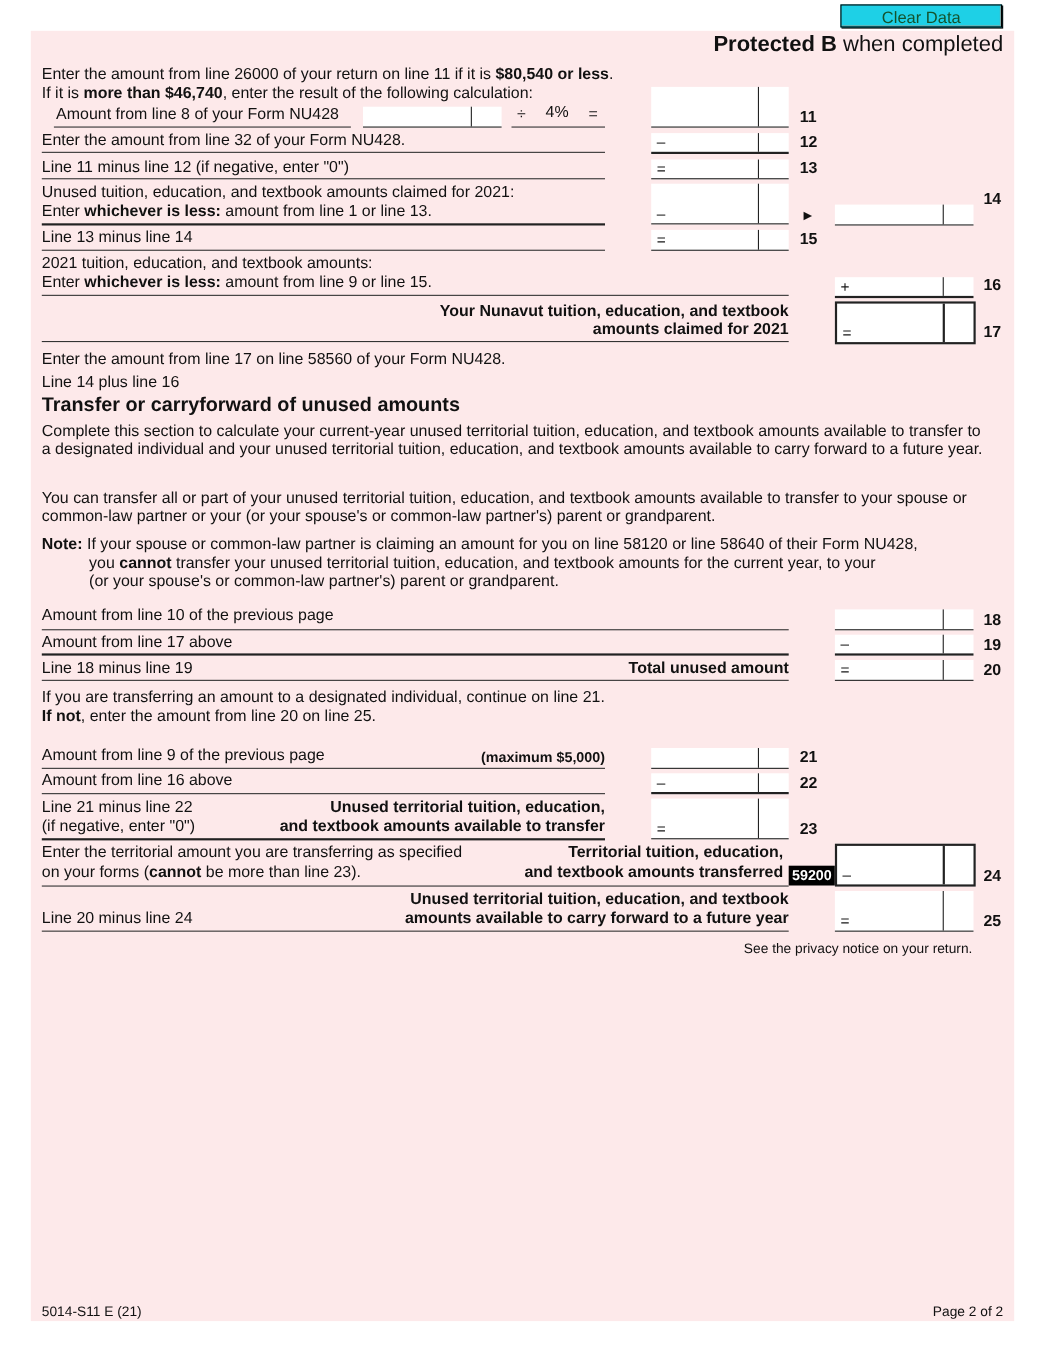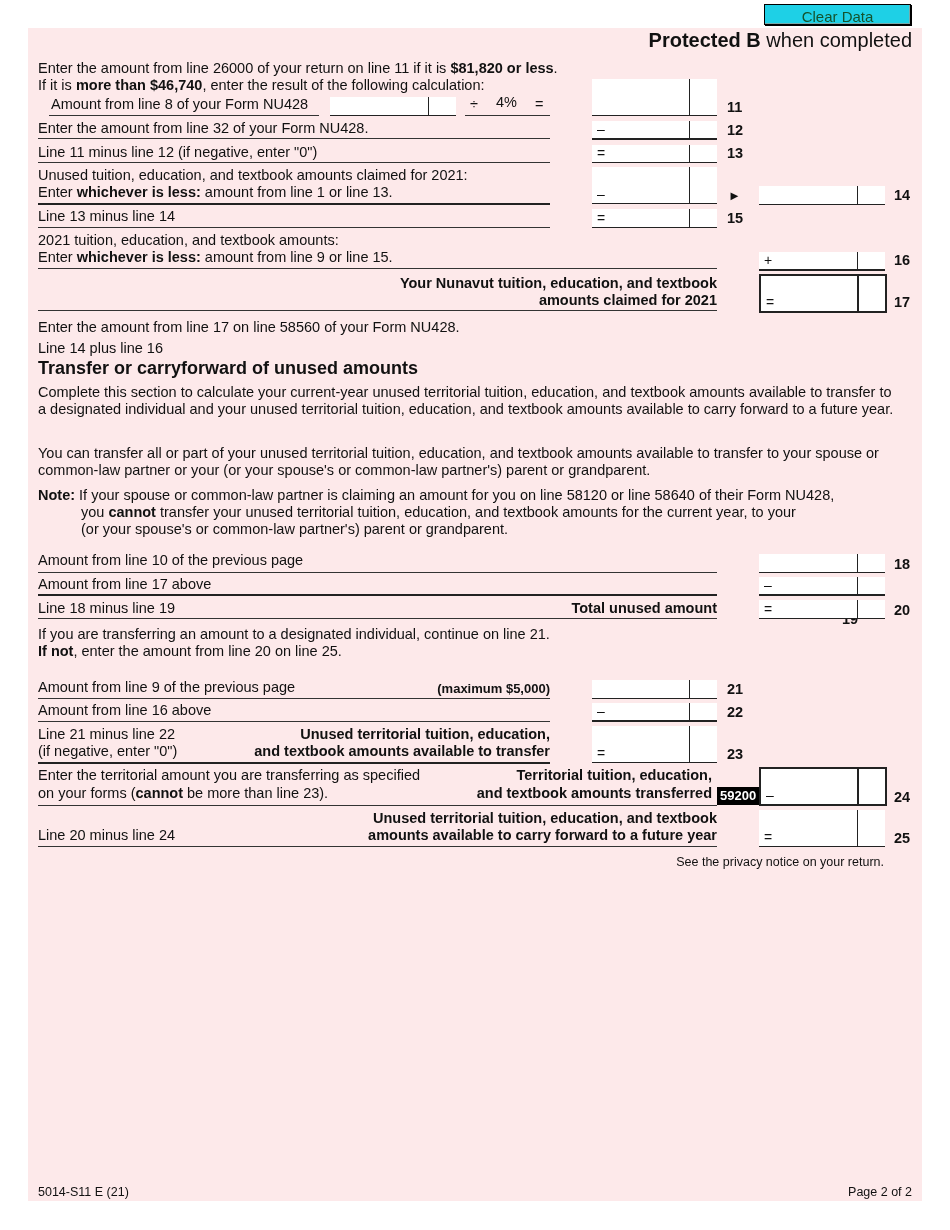--- a/index.html
+++ b/index.html
@@ -26,21 +26,21 @@
 
 <button class="clear-btn">Clear Data</button>
 
 <div class="page"></div>
 
 <div class="abs txt" style="right:38px; top:32px; font-size:20px;">
   <span class="b">Protected B</span><span> when completed</span>
 </div>
 
 <div class="abs txt" style="left:38px; top:60px;">
-  <span>Enter the amount from line 26000 of your return on line 11 if it is </span><span class="b">$81,820 or less</span><span>.</span>
+  <span>Enter the amount from line 26000 of your return on line 11 if it is </span><span class="b">$80,540 or less</span><span>.</span>
 </div>
 <div class="abs txt" style="left:38px; top:77px;">
   <span>If it is </span><span class="b">more than $46,740</span><span>, enter the result of the following calculation:</span>
 </div>
 <div class="abs txt" style="left:51px; top:96px;">Amount from line 8 of your Form NU428</div>
 <div class="rule" style="left:49px; top:115px; width:270px;"></div>
 <div class="box" style="left:330px; top:97px; width:126px; height:18px;">
     <div class="div" style="left:98px;"></div>
   </div>
 <div class="abs txt" style="left:470px; top:96px;">÷</div>
@@ -74,21 +74,21 @@
 </div>
 <div class="rule thick" style="left:38px; top:203px; width:512px;"></div>
 <div class="box" style="left:592px; top:167px; width:125px; height:36px;">
     <div class="div" style="left:97px;"></div>
     <span class="op">–</span>
   </div>
 <div class="abs txt" style="left:728px; top:187px; font-size:13px;">►</div>
 <div class="box" style="left:759px; top:186px; width:126px; height:18px;">
     <div class="div" style="left:98px;"></div>
   </div>
-<div class="lnum" style="left:894px; top:187px;">14</div>
+<div class="lnum" style="left:894px; top:173px;">14</div>
 
 <div class="abs txt" style="left:38px; top:208px;">Line 13 minus line 14</div>
 <div class="rule" style="left:38px; top:227px; width:512px;"></div>
 <div class="box" style="left:592px; top:209px; width:125px; height:18px;">
     <div class="div" style="left:97px;"></div>
     <span class="op">=</span>
   </div>
 <div class="lnum" style="left:727px; top:210px;text-align:center;">15</div>
 
 <div class="abs txt" style="left:38px; top:232px;">2021 tuition, education, and textbook amounts:</div>
@@ -131,21 +131,21 @@
     <div class="div" style="left:98px;"></div>
   </div>
 <div class="lnum" style="left:894px; top:556px;">18</div>
 
 <div class="abs txt" style="left:38px; top:576px;">Amount from line 17 above</div>
 <div class="rule thick" style="left:38px; top:594px; width:679px;"></div>
 <div class="box thick" style="left:759px; top:577px; width:126px; height:17px;">
     <div class="div" style="left:98px;"></div>
     <span class="op">–</span>
   </div>
-<div class="lnum" style="left:842px; top:579px;margin-top:32px;">19</div>
+<div class="lnum" style="left:894px; top:579px;">19</div>
 
 <div class="abs txt" style="left:38px; top:600px;">Line 18 minus line 19</div>
 <div class="abs txt b" style="right:233px; top:600px;">Total unused amount</div>
 <div class="rule" style="left:38px; top:618px; width:679px;"></div>
 <div class="box" style="left:759px; top:600px; width:126px; height:18px;">
     <div class="div" style="left:98px;"></div>
     <span class="op">=</span>
   </div>
 <div class="lnum" style="left:894px; top:602px;">20</div>
 

